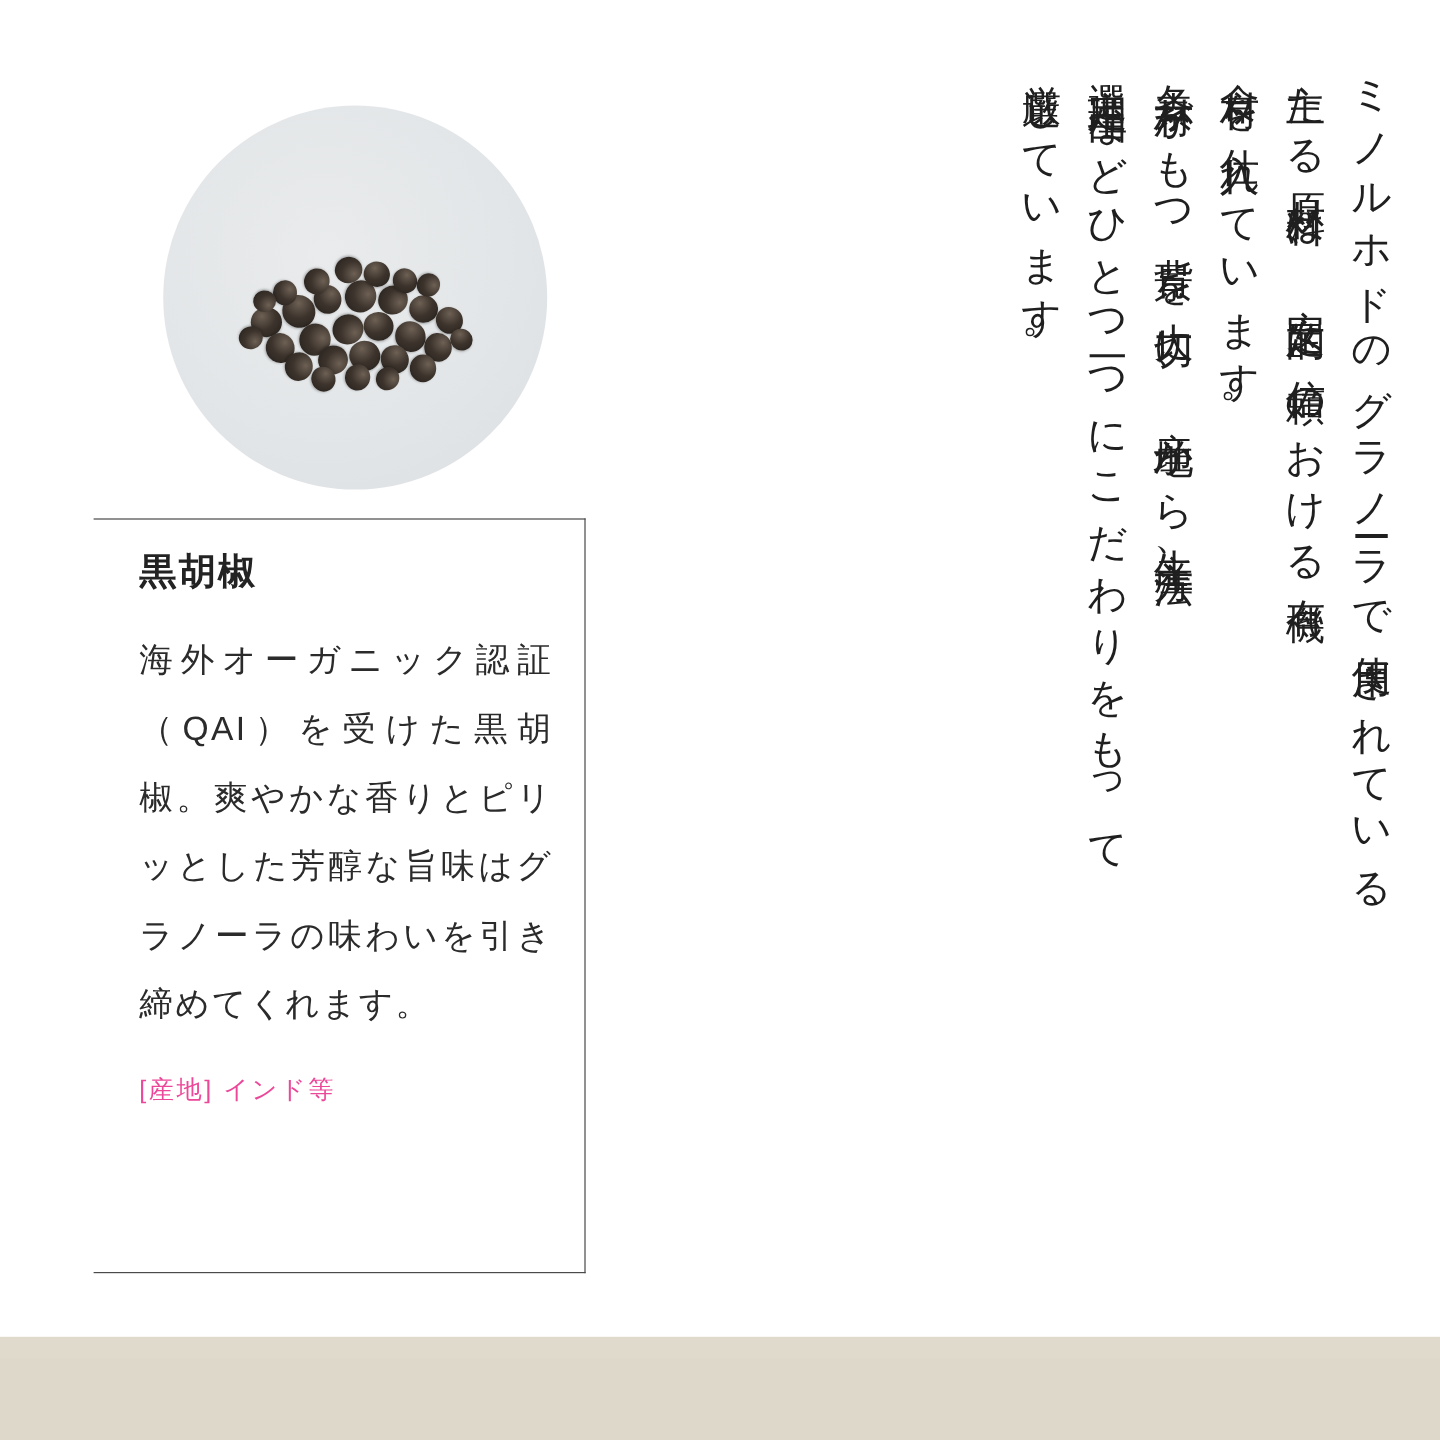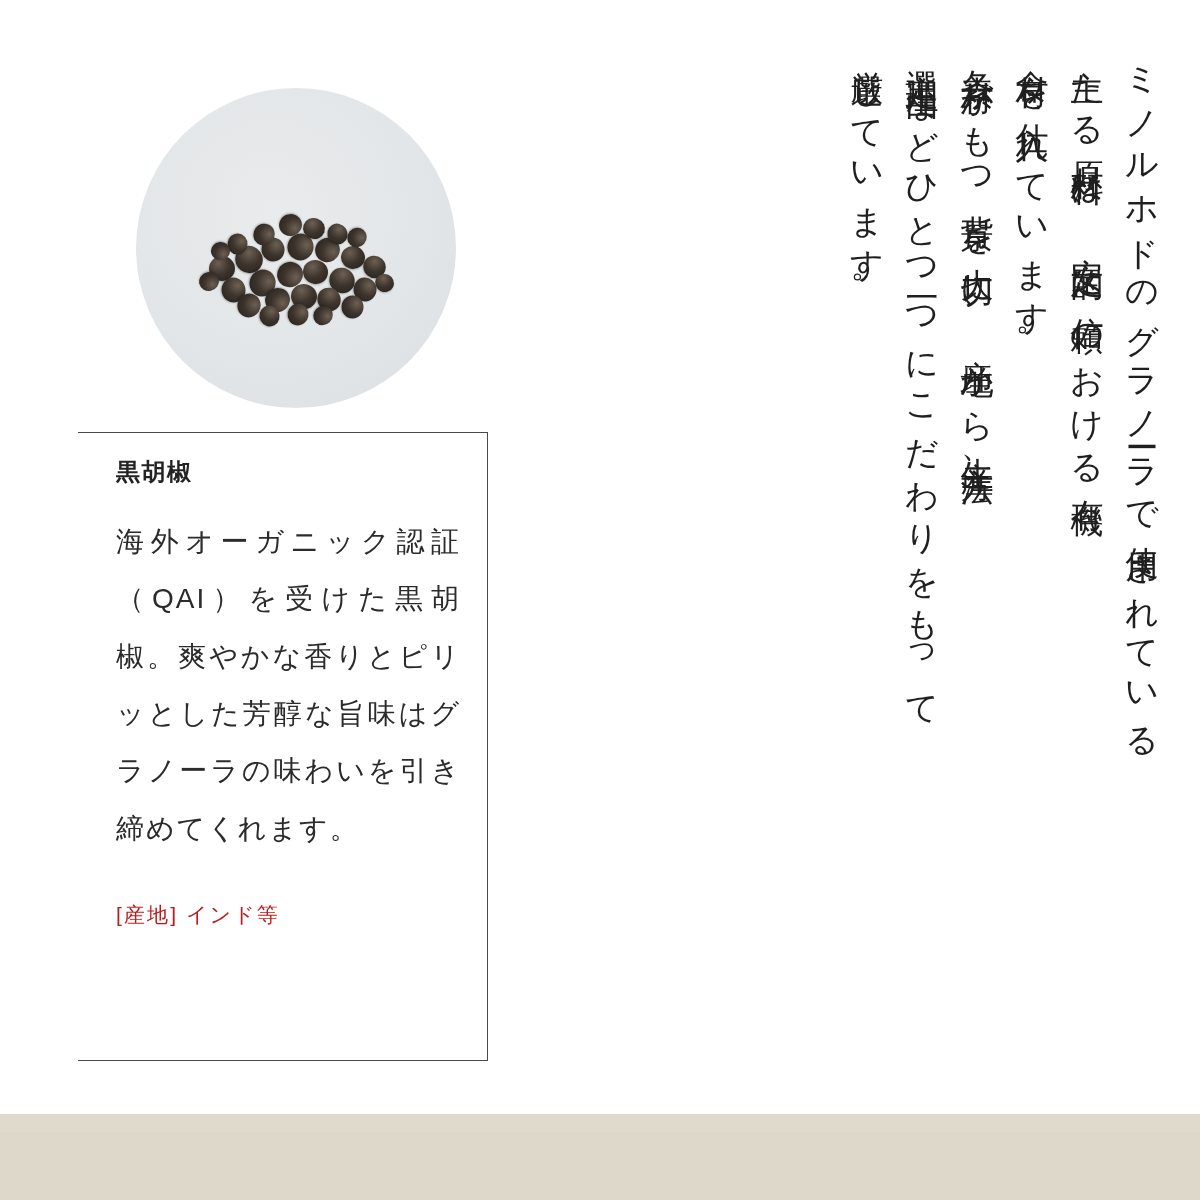--- a/index.html
+++ b/index.html
@@ -103,41 +103,41 @@
     height: 629px;
   }
 
   .caption {
     position: absolute;
     left: 38px;
     top: 398px;
     width: 350px;
   }
   .ingredient-name {
-    font-size: 24px;
+    font-size: 31px;
     font-weight: bold;
     color: #232323;
     letter-spacing: 0.06em;
     margin: 0 0 26px 0;
     line-height: 1.2;
   }
   .ingredient-desc {
     font-size: 28px;
     color: #2b2b2b;
     line-height: 2.05;
     letter-spacing: 0.07em;
     margin: 0;
     text-align: justify;
     text-justify: inter-character;
     width: 345px;
   }
   .origin {
-    margin-top: 44px;
+    margin-top: 28px;
     font-size: 21px;
-    color: #b91c1c;
+    color: #ec4899;
     letter-spacing: 0.1em;
   }
 
   
   .vertical-block {
     position: absolute;
     right: 42px;
     top: 44px;
     height: 1000px;
     display: flex;

